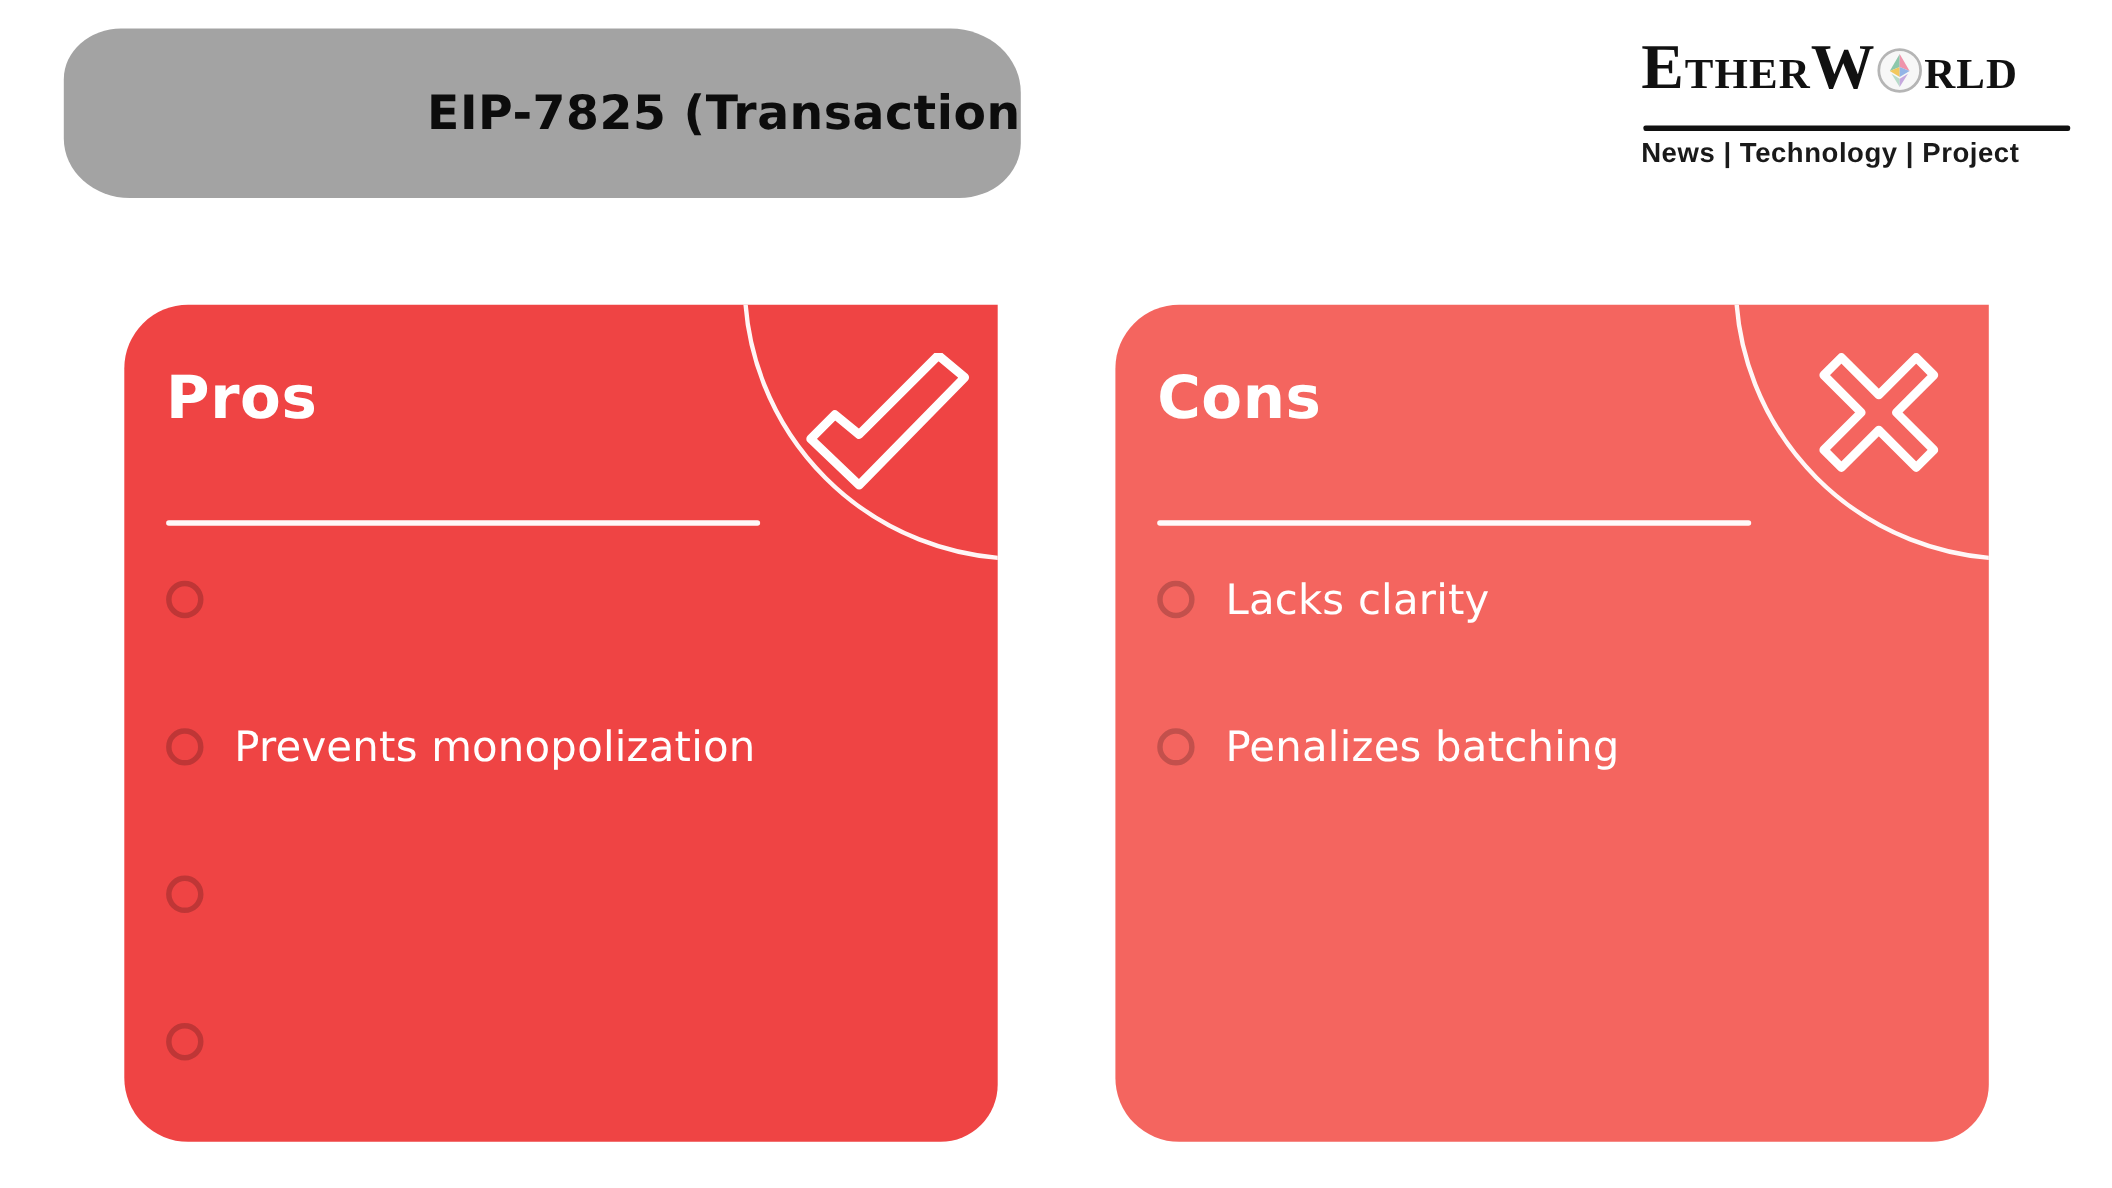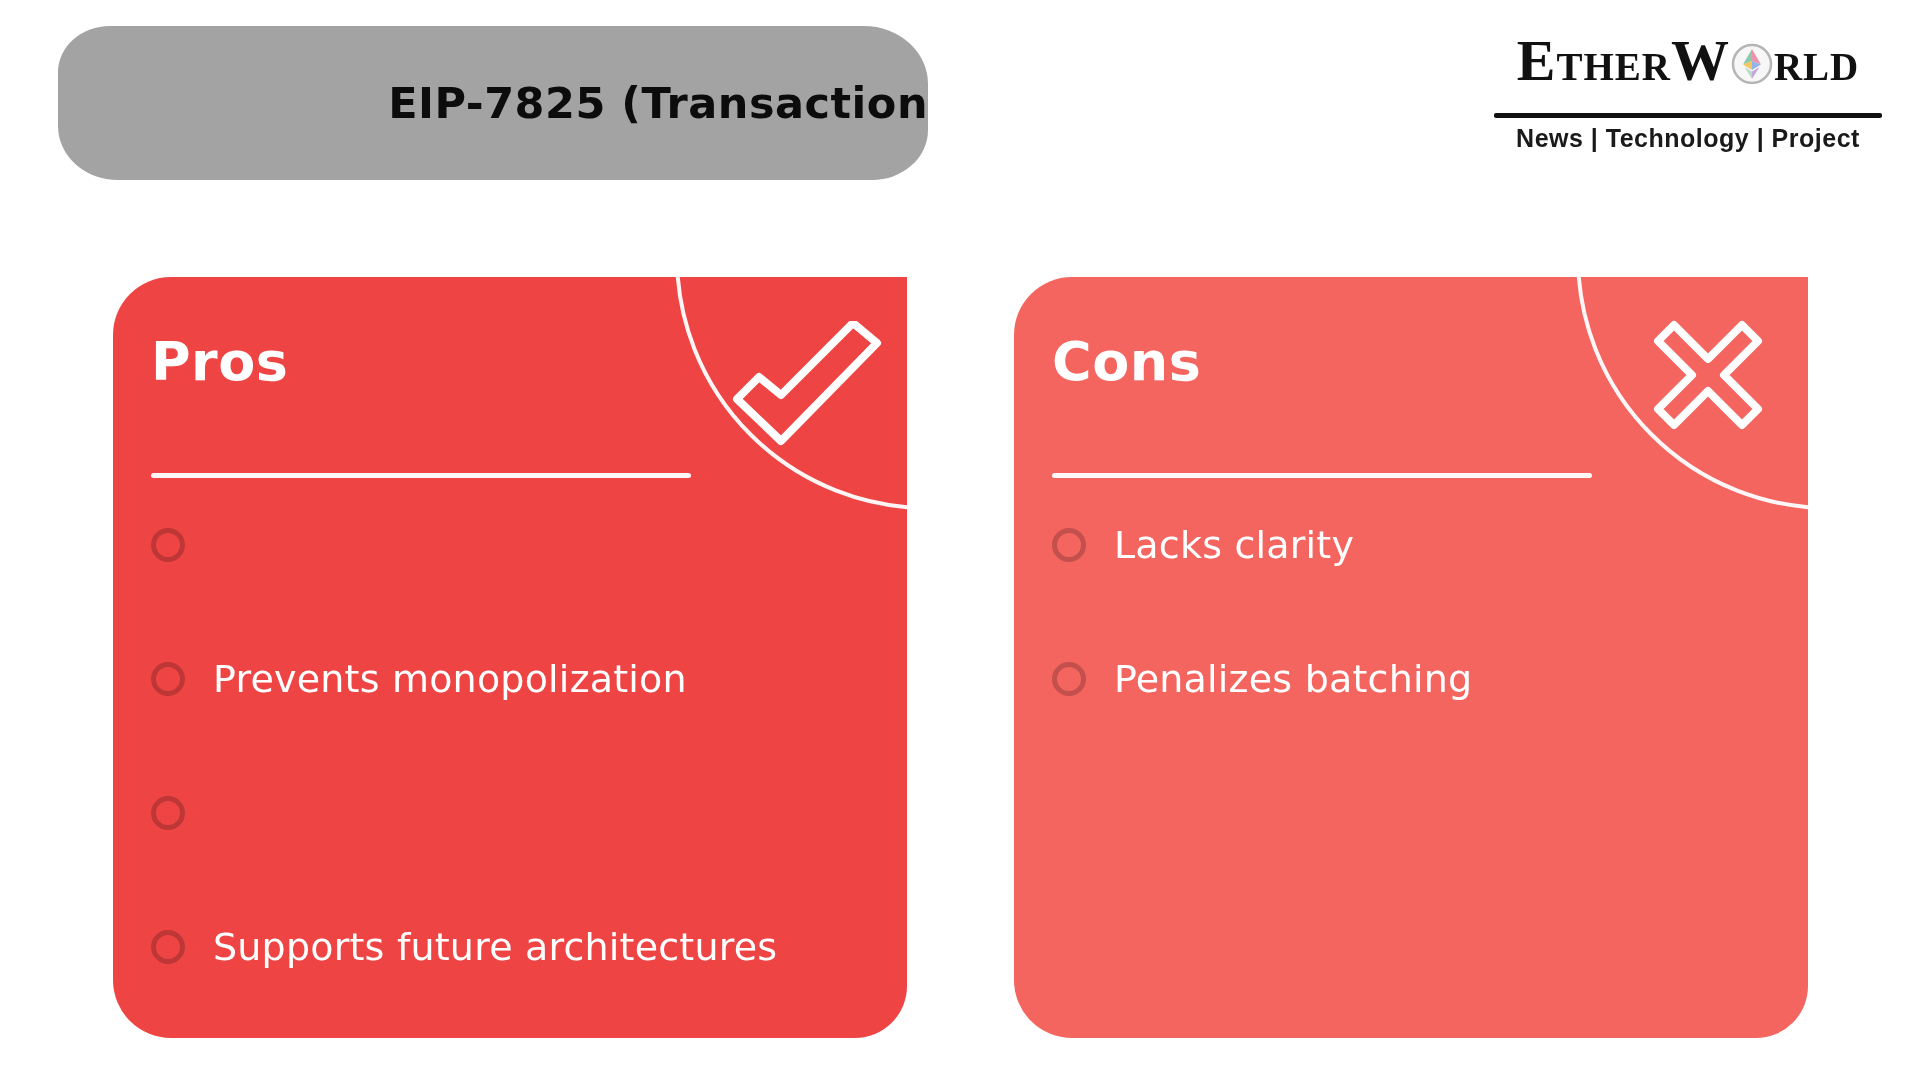--- a/index.html
+++ b/index.html
@@ -15,21 +15,21 @@
     text-align: center;
   }
   .title-line {
     font-size: 43px; font-weight: bold; color: #0c0c0c; line-height: 67px;
     letter-spacing: 0.5px;
   }
 
   
   .logo {
     position: absolute; left: 1492px; top: 30px; width: 392px;
-    text-align: center; color: #111;
+    text-align: left; color: #111;
   }
   .logo-wordmark {
     font-family: "Liberation Serif", serif; font-weight: bold;
     white-space: nowrap; line-height: 62px;
   }
   .logo-big   { font-size: 58px; letter-spacing: 1px; }
   .logo-small { font-size: 39px; letter-spacing: 1px; }
   .logo-globe { display: inline-block; vertical-align: -5px; margin: 0 1px; }
   .logo-underline {
     width: 388px; height: 5px; background: #111; margin: 2px auto 6px auto;
@@ -117,21 +117,20 @@
     </li>
     <li>
       <span class="bullet"></span>
       <span class="item-label">Prevents monopolization</span>
     </li>
     <li>
       <span class="bullet"></span>
     </li>
     <li>
       <span class="bullet"></span>
-      <span class="item-label">Supports future architectures</span>
     </li>
   </ul>
 </div>
 
 <div class="card cons">
   <div class="corner-arc"></div>
   <div class="corner-icon cross">
     <svg width="132" height="132" viewBox="0 0 132 132">
       <polygon points="16,32 32,16 66,50 100,16 116,32 82,66 116,100 100,116 66,82 32,116 16,100 50,66" fill="none" stroke="#ffffff" stroke-width="8" stroke-linejoin="round"></polygon>
     </svg>

